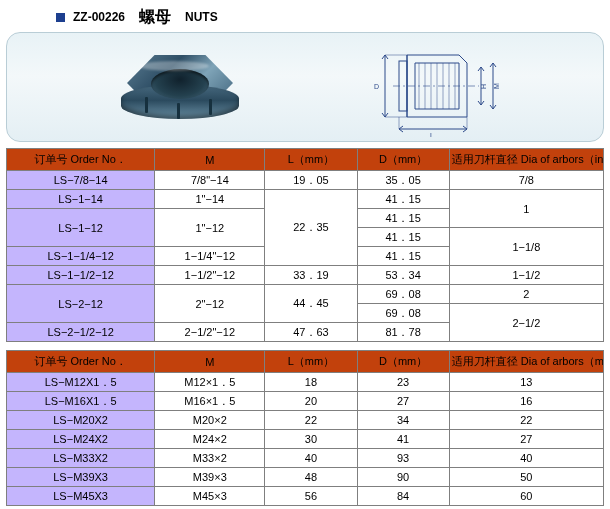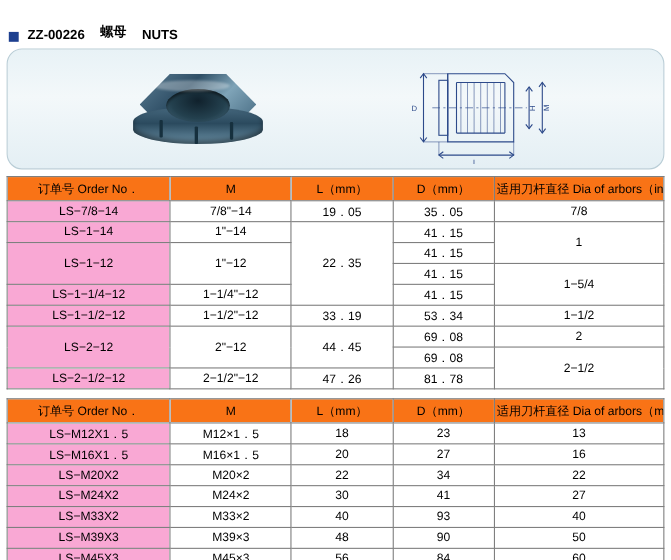--- a/index.html
+++ b/index.html
@@ -18,39 +18,40 @@
   }
   .page {
     width: 610px;
     height: 509px;
     position: relative;
   }
 
   
   .title-bar {
     display: flex;
-    align-items: flex-end;
-    padding: 20px 0 4px 8px;
+    align-items: center;
+    padding: 8px 0 4px 8px;
     height: 18px;
+    margin-left: 48px;
   }
   .title-square {
     width: 9px;
     height: 9px;
     background: #1d3f8f;
     margin-right: 8px;
     flex: 0 0 auto;
   }
   .title-code {
     font-size: 12px;
     font-weight: bold;
     letter-spacing: 0px;
     margin-right: 14px;
   }
   .title-cn {
-    font-size: 12px;
+    font-size: 16px;
     font-weight: bold;
     margin-right: 14px;
   }
   .title-en {
     font-size: 12px;
     font-weight: bold;
   }
 
   
   .illus {
@@ -135,27 +136,27 @@
     text-align: center;
     vertical-align: middle;
     font-size: 11px;
     height: 18px;
     padding: 0 2px;
     background: #ffffff;
     white-space: nowrap;
     overflow: hidden;
   }
   thead th {
-    background: #f97316;
+    background: #c2410c;
     font-weight: normal;
     height: 21px;
     font-size: 11px;
   }
   td.order {
-    background: #f9a8d4;
+    background: #c4b5fd;
     text-align: center;
   }
   .col-order { width: 148px; }
   .col-m     { width: 110px; }
   .col-l     { width: 92px; }
   .col-d     { width: 92px; }
   .col-dia   { width: 154px; }
 </style>
 </head>
 <body>
@@ -261,21 +262,21 @@
         <td>41．15</td>
         <td rowspan="2">1</td>
       </tr>
       <tr>
         <td class="order" rowspan="2">LS−1−12</td>
         <td rowspan="2">1"−12</td>
         <td>41．15</td>
       </tr>
       <tr>
         <td>41．15</td>
-        <td rowspan="2">1−5/4</td>
+        <td rowspan="2">1−1/8</td>
       </tr>
       <tr>
         <td class="order">LS−1−1/4−12</td>
         <td>1−1/4"−12</td>
         <td>41．15</td>
       </tr>
       <tr>
         <td class="order">LS−1−1/2−12</td>
         <td>1−1/2"−12</td>
         <td>33．19</td>
@@ -289,21 +290,21 @@
         <td>69．08</td>
         <td>2</td>
       </tr>
       <tr>
         <td>69．08</td>
         <td rowspan="2">2−1/2</td>
       </tr>
       <tr>
         <td class="order">LS−2−1/2−12</td>
         <td>2−1/2"−12</td>
-        <td>47．26</td>
+        <td>47．63</td>
         <td>81．78</td>
       </tr>
     </tbody>
   </table>
 
   <table class="t2">
     <colgroup>
       <col class="col-order">
         <col class="col-m">
         <col class="col-l">

